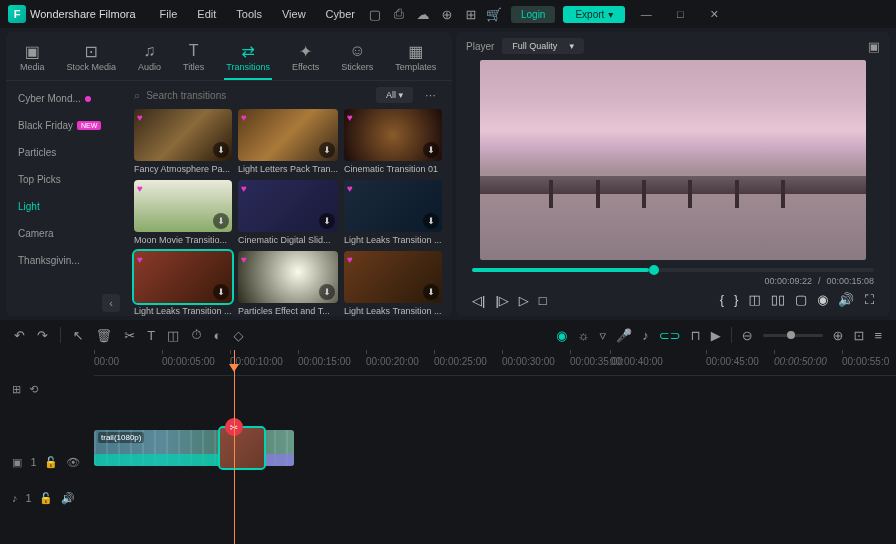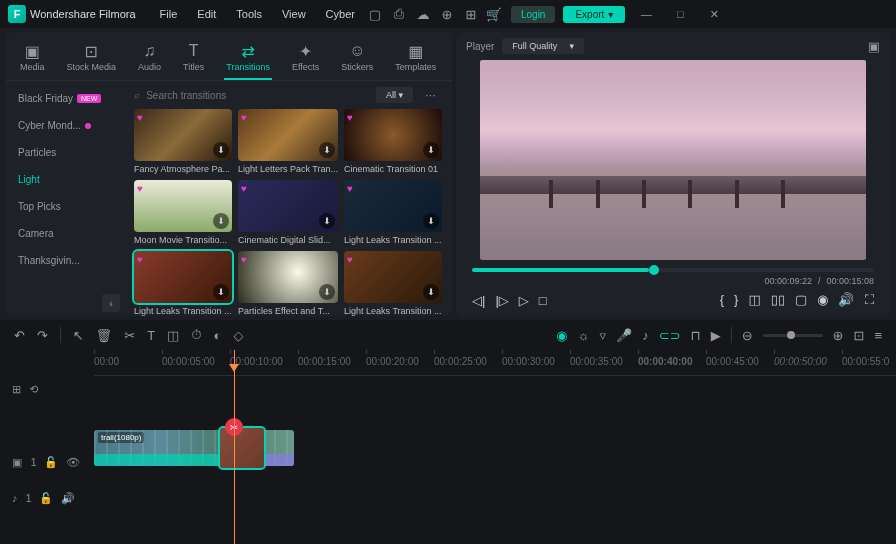--- a/index.html
+++ b/index.html
@@ -145,35 +145,35 @@
           <span class="tab-label">Stickers</span>
         </div>
         <div class="tab">
           <span class="tab-icon">▦</span>
           <span class="tab-label">Templates</span>
         </div>
       </div>
     <div class="browser">
       <div class="sidebar" id="sidebar">
           <div class="side-item">
+            <span>Cyber Mond...</span>
+            <span class="side-dot"></span>
+          </div>
+          <div class="side-item">
             <span>Black Friday</span>
             <span class="badge-new">NEW</span>
           </div>
           <div class="side-item">
-            <span>Cyber Mond...</span>
-            <span class="side-dot"></span>
-          </div>
-          <div class="side-item">
             <span>Particles</span>
+          </div>
+          <div class="side-item">
+            <span>Top Picks</span>
           </div>
           <div class="side-item active">
             <span>Light</span>
-          </div>
-          <div class="side-item">
-            <span>Top Picks</span>
           </div>
           <div class="side-item">
             <span>Camera</span>
           </div>
           <div class="side-item">
             <span>Thanksgivin...</span>
           </div>
           <div class="side-collapse">‹</div>
       </div>
       <div class="gallery">
@@ -351,21 +351,21 @@
   <div class="tl-main">
     <div class="ruler" id="ruler">
         <span class="tick" style="left: 0px;">00:00</span>
         <span class="tick" style="left: 68px;">00:00:05:00</span>
         <span class="tick" style="left: 136px;">00:00:10:00</span>
         <span class="tick" style="left: 204px;">00:00:15:00</span>
         <span class="tick" style="left: 272px;">00:00:20:00</span>
         <span class="tick" style="left: 340px;">00:00:25:00</span>
         <span class="tick" style="left: 408px;">00:00:30:00</span>
         <span class="tick" style="left: 476px;">00:00:35:00</span>
-        <span class="tick" style="left: 544px; font-weight: bold;">00:00:40:00</span>
+        <span class="tick" style="left: 516px;">00:00:40:00</span>
         <span class="tick" style="left: 612px;">00:00:45:00</span>
         <span class="tick" style="left: 680px; font-style: italic;">00:00:50:00</span>
         <span class="tick" style="left: 748px;">00:00:55:0</span>
       </div>
     <div class="playhead" style="left:140px"></div>
     <div class="cut-marker" style="left:131px">✂</div>
     <div class="tracks">
       <div class="clip-row">
         <div class="clip clip-video">
           <span class="clip-label">trail(1080p)</span>

